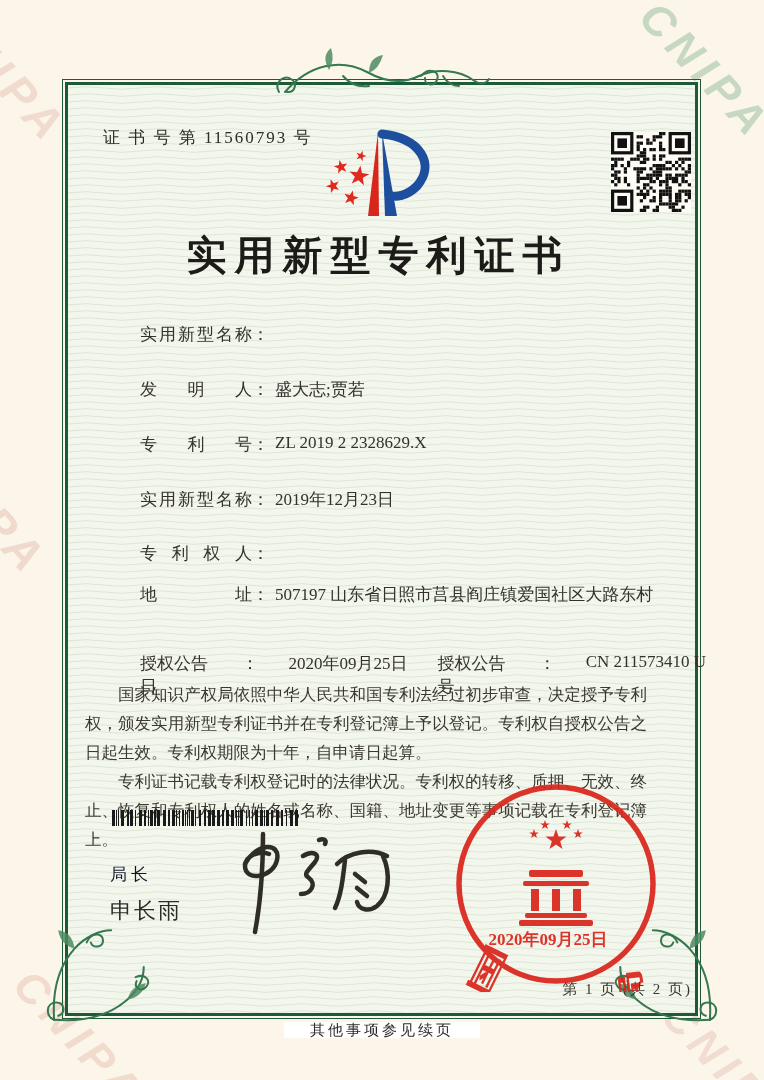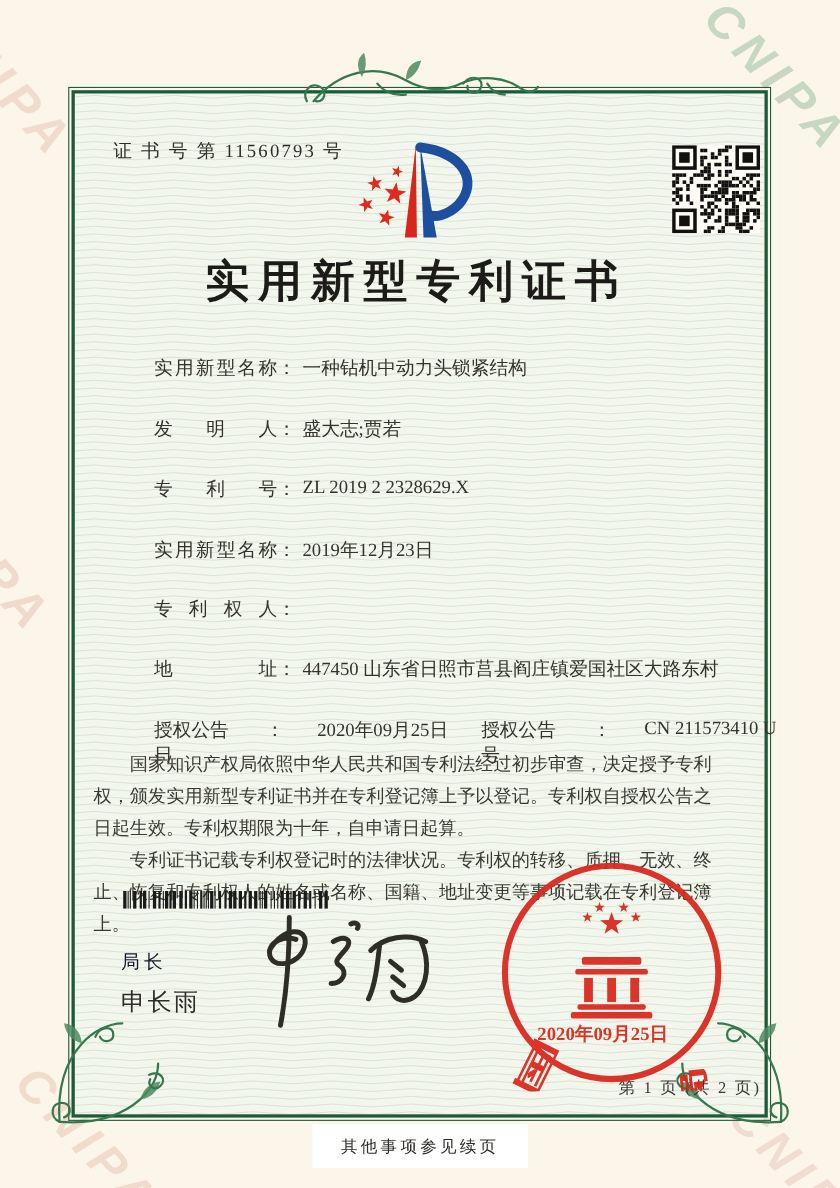--- a/index.html
+++ b/index.html
@@ -52,21 +52,21 @@
   .grant-gap{margin-left:30px;}
   .bodytext{
     left:85px;top:680px;width:562px;font-size:16.5px;line-height:29px;
     text-align:justify;color:#3a382f;
   }
   .bodytext p{margin:0;text-indent:2em;}
   .sig-title{left:110px;top:863px;font-size:17px;letter-spacing:4px;color:#0f172a;}
   .sig-name{left:110px;top:896px;font-size:22px;letter-spacing:2px;color:#2e2c28;}
   .pageinfo{left:65px;top:980px;width:627px;text-align:right;font-size:15px;letter-spacing:2px;color:#3a382f;}
   .footer-strip{
-    left:284px;top:1022px;width:196px;height:40px;background:#ffffff;
+    left:284px;top:1022px;width:196px;height:16px;background:#ffffff;
     display:flex;align-items:center;justify-content:center;z-index:6;
     font-size:15px;letter-spacing:3px;color:#2e2c28;
   }
   .seal-svg{position:absolute;left:450px;top:780px;z-index:7;opacity:.93;}
   .seal-txt{font-family:"Liberation Serif","DejaVu Serif",serif;font-weight:bold;}
   .sign-svg{position:absolute;left:215px;top:830px;z-index:6;}
   .logo-svg{position:absolute;left:318px;top:116px;z-index:5;}
   .qr-svg{position:absolute;left:611px;top:132px;z-index:5;}
   .bar-svg{position:absolute;left:110px;top:809px;z-index:5;}
 </style>
@@ -481,45 +481,44 @@
       <rect x="19" y="24" width="1" height="1" fill="#111"></rect>
       <rect x="20" y="24" width="1" height="1" fill="#111"></rect>
       <rect x="21" y="24" width="1" height="1" fill="#111"></rect>
     </svg>
 
   <div class="abs title">实用新型专利证书</div>
 
   <div class="abs frow" style="top:323px">
     <span class="flabel">实用新型名称</span>
       <span class="fcolon">：</span>
-    <span class="fvalue">一种钻机中动力头锁紧结构</span>
   </div>
   <div class="abs frow" style="top:378px">
     <span class="flabel">发明人</span>
       <span class="fcolon">：</span>
     <span class="fvalue">盛大志;贾若</span>
   </div>
   <div class="abs frow" style="top:433px">
     <span class="flabel">专利号</span>
       <span class="fcolon">：</span>
     <span class="fvalue">ZL 2019 2 2328629.X</span>
   </div>
   <div class="abs frow" style="top:488px">
     <span class="flabel">实用新型名称</span>
       <span class="fcolon">：</span>
     <span class="fvalue">2019年12月23日</span>
   </div>
   <div class="abs frow" style="top:542px">
     <span class="flabel">专利权人</span>
       <span class="fcolon">：</span>
   </div>
-  <div class="abs frow" style="top:597px">
+  <div class="abs frow" style="top:583px">
     <span class="flabel">地址</span>
       <span class="fcolon">：</span>
-    <span class="fvalue">447450 山东省日照市莒县阎庄镇爱国社区大路东村</span>
+    <span class="fvalue">507197 山东省日照市莒县阎庄镇爱国社区大路东村</span>
   </div>
 
   <div class="abs frow" style="top:652px">
     <span class="grant-group">
       <span>授权公告日</span>
         <span>：</span>
       <span class="fvalue">2020年09月25日</span>
     </span>
     <span class="grant-group grant-gap">
       <span>授权公告号</span>

